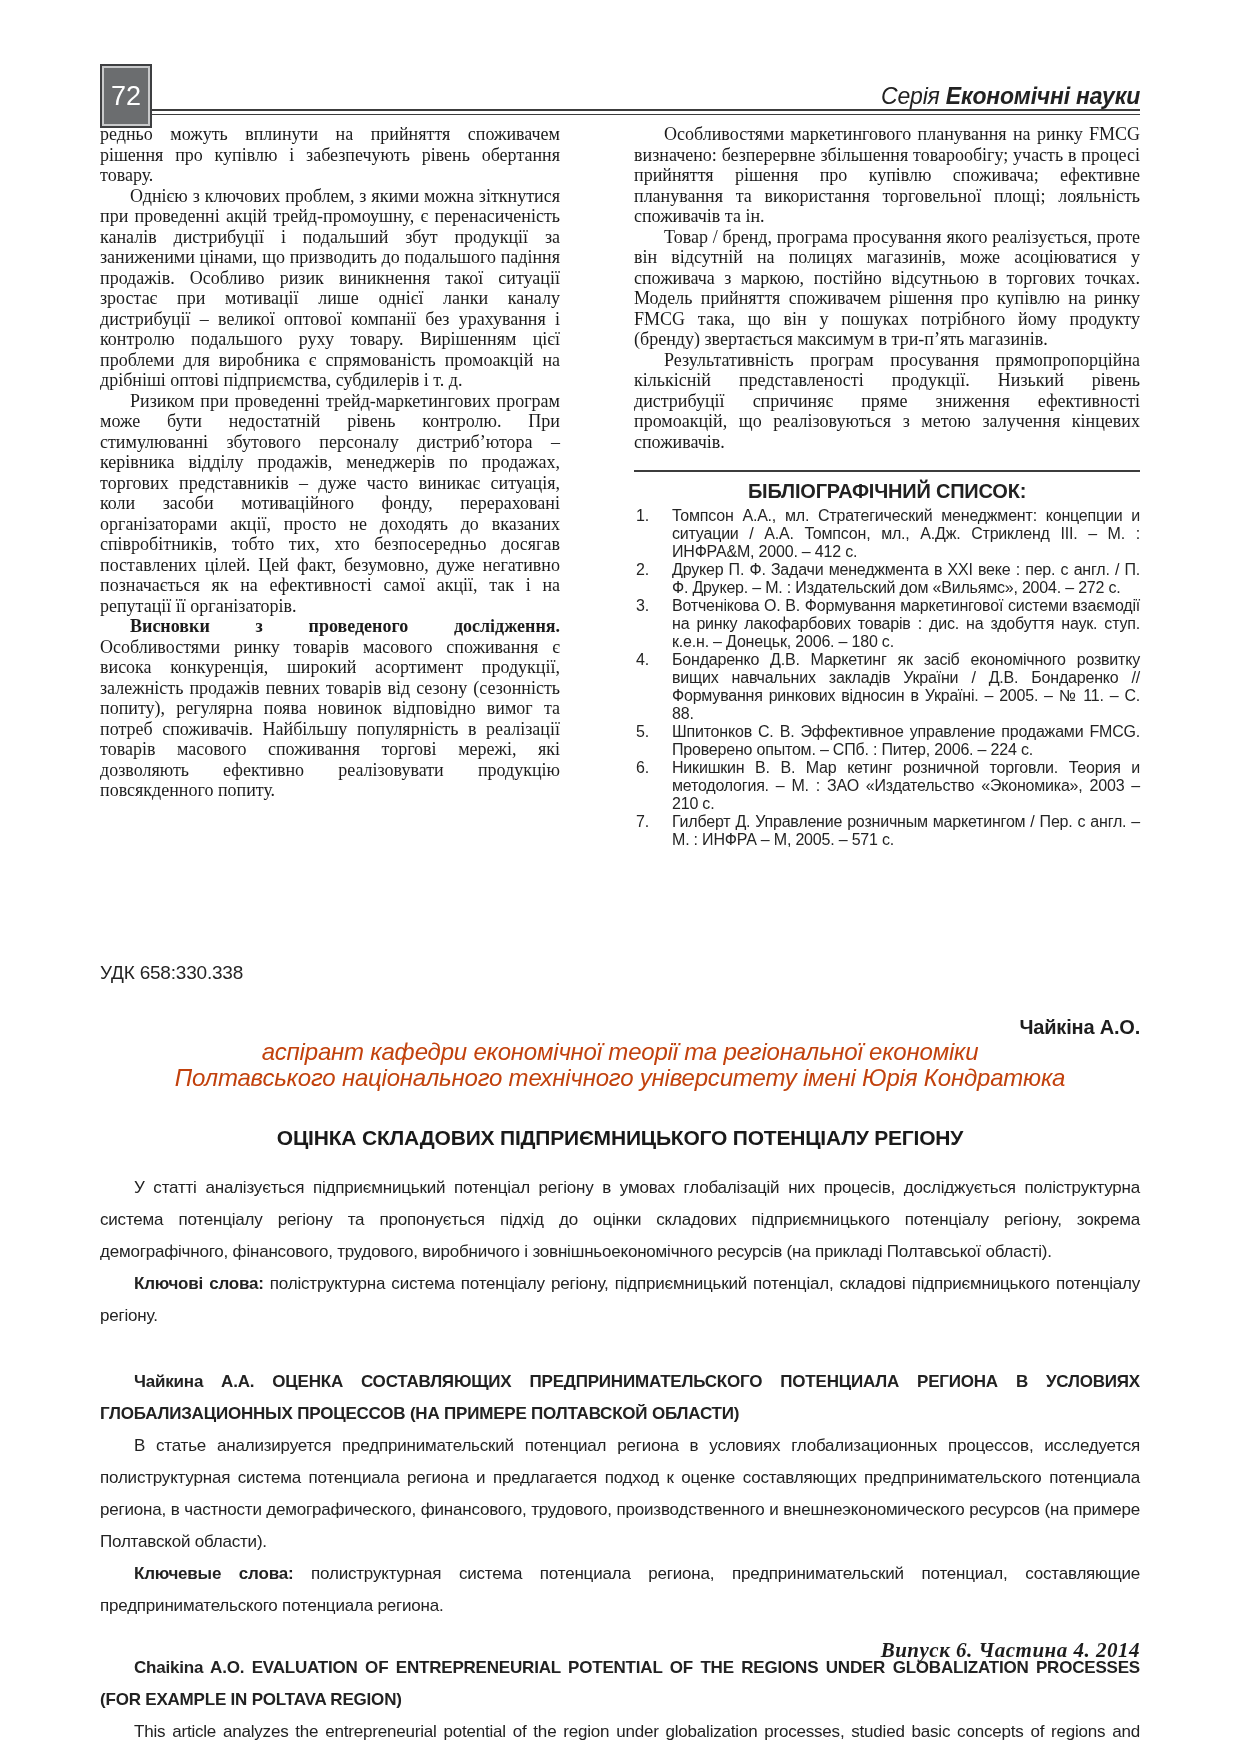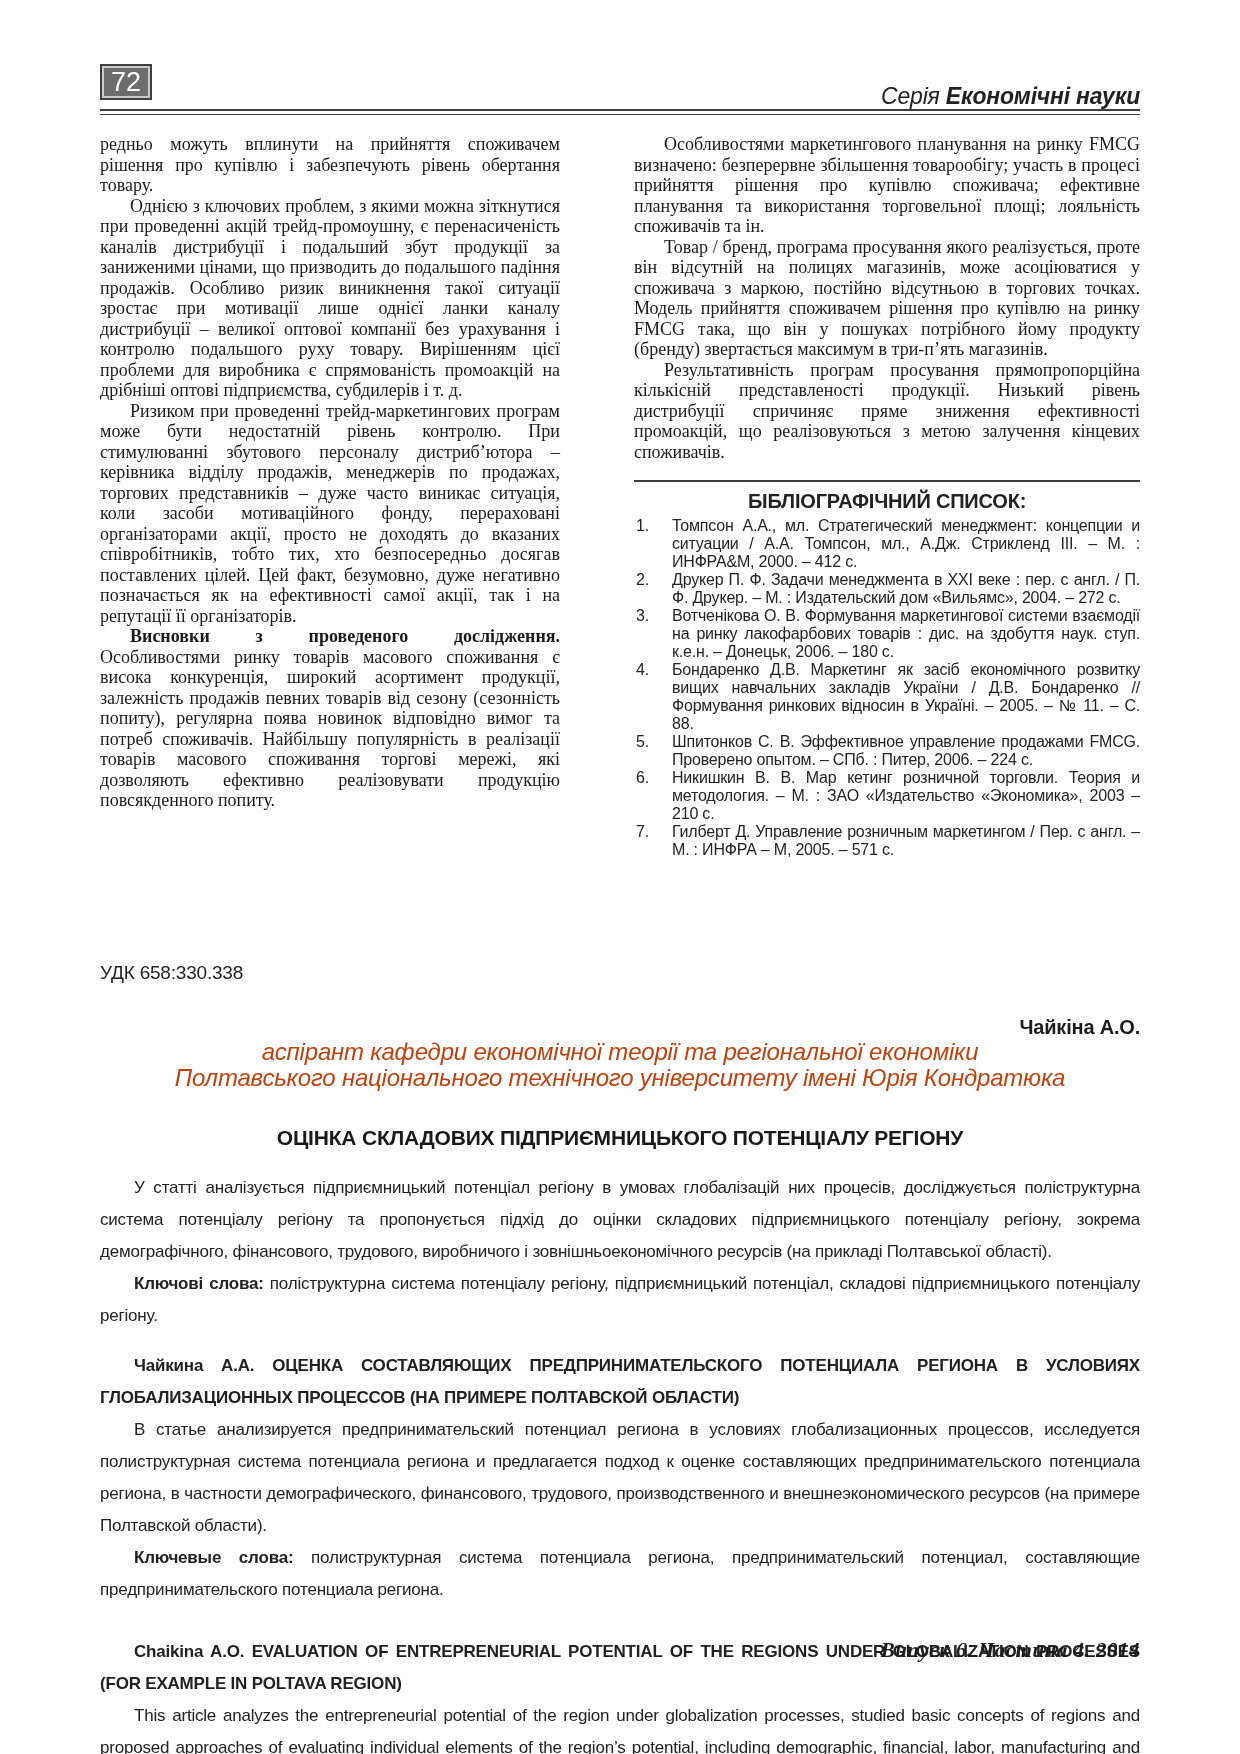--- a/index.html
+++ b/index.html
@@ -12,21 +12,21 @@
     color: #1c1c1c;
     overflow: hidden;
     font-family: "Liberation Serif", serif;
   }
   .content { position: absolute; left: 100px; right: 100px; top: 64px; }
 
   
   .hdr { position: relative; height: 50px; }
   .pagenum-box {
     position: absolute; left: 0; top: 0; z-index: 2;
-    width: 52px; height: 36px;
+    width: 52px; height: 64px;
     background: #6b6d6f;
     border: 2px solid #3e3f41;
     box-shadow: inset 0 0 0 2px #c9cacb;
     display: flex; align-items: center; justify-content: center;
     color: #ffffff;
     font-family: "Liberation Sans", sans-serif;
     font-size: 27px;
   }
   .series {
     position: absolute; right: 0; bottom: 4px;
@@ -37,21 +37,21 @@
   .series .b { font-weight: bold; text-align: right; }
   .double-rule {
     position: relative; z-index: 1;
     margin-top: -5px;
     border-top: 2.5px solid #3c3c3c;
     border-bottom: 1.5px solid #3c3c3c;
     height: 6px;
   }
 
   
-  .cols { display: flex; margin-top: 19px; }
+  .cols { display: flex; margin-top: 9px; }
   .col-l { width: 460px; }
   .col-r { width: 506px; margin-left: 74px; }
   .body-p {
     font-size: 18px; line-height: 20.5px;
     text-align: justify; text-indent: 30px;
     color: #1b1b1b;
   }
   .body-p.noindent { text-indent: 0; }
   .lead-b { font-weight: bold; }
 
@@ -86,21 +86,21 @@
     margin-top: 32px; text-align: center;
     font-family: "Liberation Sans", sans-serif;
     font-weight: bold; font-size: 21px; line-height: 29px;
     letter-spacing: -0.2px; color: #1a1a1a;
   }
 
   
   .abstract { margin-top: 20px; font-family: "Liberation Sans", sans-serif; letter-spacing: -0.2px; color: #222; }
   .abstract p { font-size: 17px; line-height: 32px; text-align: justify; text-indent: 34px; }
   .abstract .bold { font-weight: bold; }
-  .abstract.ru { margin-top: 18px; }
+  .abstract.ru { margin-top: 34px; }
   .abstract.en { margin-top: 30px; }
 
   
   .footer {
     position: absolute; right: 100px; top: 1638px;
     font-family: "Liberation Serif", serif;
     font-style: italic; font-weight: bold;
     font-size: 21px; color: #1d1d1d; letter-spacing: 0.5px;
   }
 </style>

